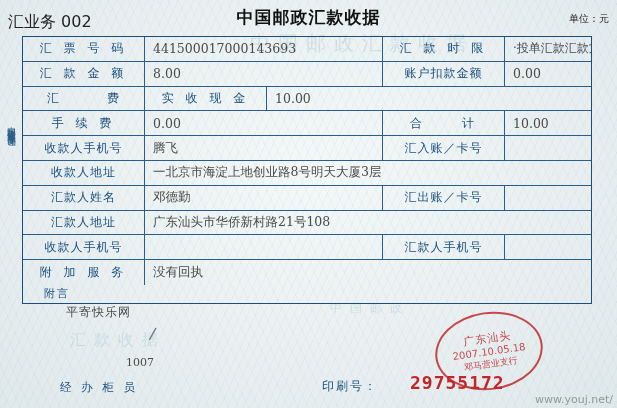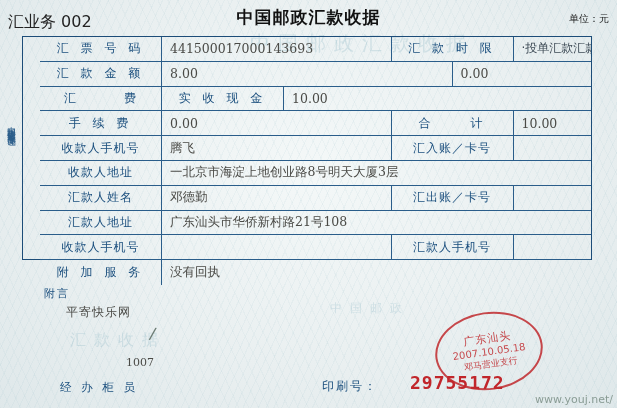--- a/index.html
+++ b/index.html
@@ -26,24 +26,23 @@
     font-family:"DejaVu Sans","Liberation Sans",sans-serif;
   }
   #topleft{
     position:absolute;left:8px;top:12px;font-size:16px;color:#222;
   }
   #topright{
     position:absolute;right:8px;top:12px;font-size:10px;color:#222;
   }
   
   #table{
-    position:absolute;left:22px;top:36px;width:570px;height:224px;
+    position:absolute;left:22px;top:36px;width:570px;height:268px;
     border:1.6px solid #1c4c78;
     box-sizing:border-box;
-    padding-left:17px;
   }
   .row{
     display:flex;
     height:24.8px;
     box-sizing:border-box;
     border-bottom:1px solid #2a5d8a;
   }
   .row:last-child{border-bottom:none;}
   .cell{
     box-sizing:border-box;
@@ -145,20 +144,21 @@
   <div class="row">
     <div class="cell lbl w-lbl">汇 票 号 码</div>
     <div class="cell val hand" style="width:163px;">441500017000143693</div>
     <div class="cell lbl w-lbl">汇 款 时 限</div>
     <div class="cell val last" style="flex:1;color:#3d4a55;">·投单汇款汇款方付费</div>
   </div>
 
   <div class="row">
     <div class="cell lbl w-lbl">汇 款 金 额</div>
     <div class="cell val hand" style="width:163px;">8.00</div>
+    <div class="cell lbl w-lbl tight">账户扣款金额</div>
     <div class="cell val hand last" style="flex:1;">0.00</div>
   </div>
 
   <div class="row">
     <div class="cell lbl w-lbl" style="letter-spacing:22px;padding-left:24px;">汇 费</div>
     <div class="cell lbl w-lbl">实 收 现 金</div>
     <div class="cell val hand last" style="flex:1;">10.00</div>
   </div>
 
   <div class="row">

